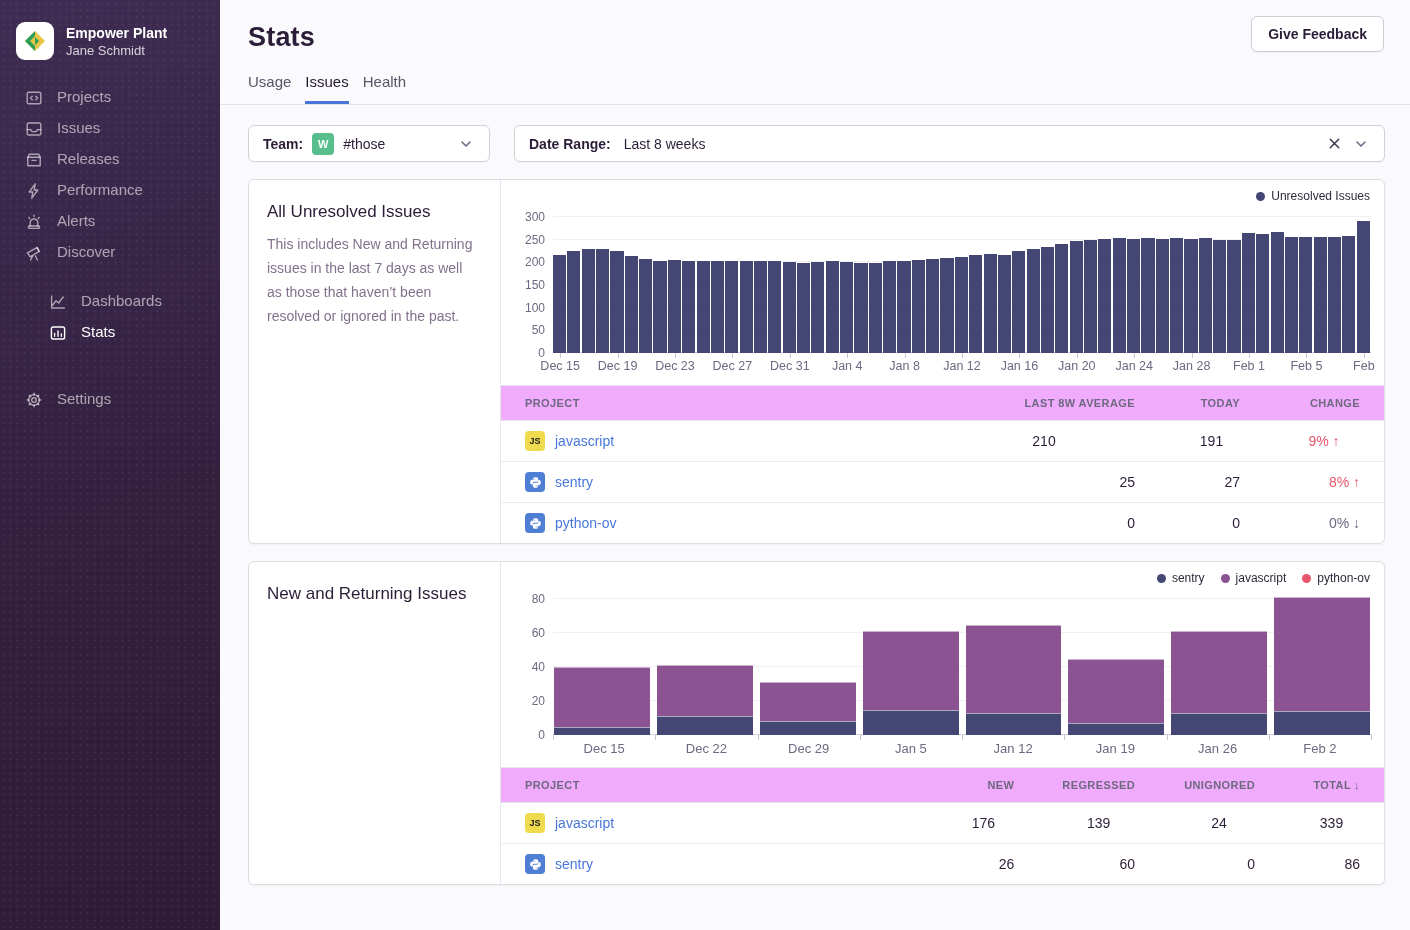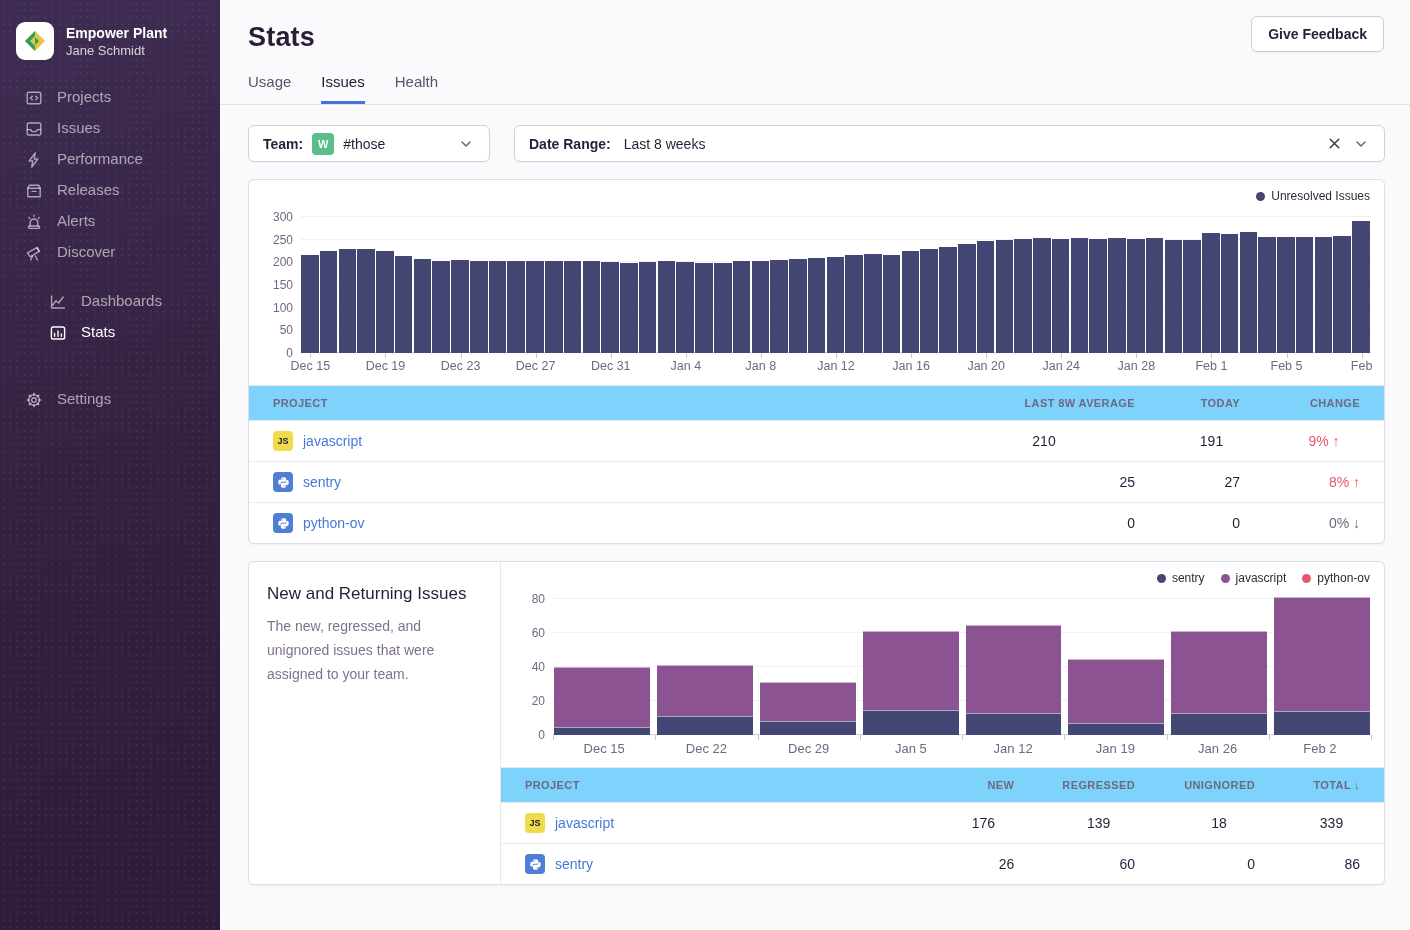--- a/index.html
+++ b/index.html
@@ -45,21 +45,21 @@
   
   .main { flex: 1; display: flex; flex-direction: column; min-width: 0; }
   .page-header { position: relative; padding: 22px 32px 0 28px; border-bottom: 1px solid #E3E0E7; background: #FAF9FB; }
   .page-header h1 { font-size: 27px; letter-spacing: 0.2px; color: #2B1D38; font-weight: bold; }
   .feedback-btn {
     position: absolute; top: 16px; right: 26px;
     background: #fff; border: 1px solid #D2CCD9; border-radius: 6px;
     padding: 9px 16px; font-size: 14px; font-weight: bold; color: #2B1D38;
     font-family: inherit; cursor: pointer; box-shadow: 0 1px 1px rgba(40,20,60,0.04);
   }
-  .tabs { display: flex; gap: 30px; margin-top: 20px; }
+  .tabs { display: flex; gap: 14px; margin-top: 20px; }
   .tab { font-size: 15px; color: #5B5468; padding-bottom: 11px; cursor: pointer; border-bottom: 3px solid transparent; }
   .tab.active { color: #231A30; font-weight: 400; }
 
   .content { padding: 20px 25px 0 28px; }
 
   
   .filters { display: flex; gap: 24px; }
   .filter {
     background: #fff; border: 1px solid #D4CFDB; border-radius: 6px;
     height: 37px; display: flex; align-items: center; padding: 0 14px; gap: 9px;
@@ -101,21 +101,21 @@
   .xtick { position: absolute; top: 136px; width: 1px; height: 5px; background: #C9C5D2; }
   .xaxis { position: relative; height: 26px; margin-left: 42px; }
   .xlabel { position: absolute; top: 6px; transform: translateX(-50%); font-size: 12.5px; color: #6E6880; white-space: nowrap; }
   .stack-wrap { position: absolute; inset: 0; display: flex; align-items: flex-end; gap: 7px; padding: 0 1px; }
   .stack-bar { flex: 1; display: flex; flex-direction: column-reverse; }
   .seg { width: 100%; border-top: 1px solid rgba(255,255,255,0.55); }
 
   
   table { width: 100%; border-collapse: collapse; font-size: 14px; margin-top: 6px; }
   thead th {
-    background: #7dd3fc; border-top: 1px solid #E7E6EC; border-bottom: 1px solid #E7E6EC;
+    background: #f0abfc; border-top: 1px solid #E7E6EC; border-bottom: 1px solid #E7E6EC;
     font-size: 11px; letter-spacing: 0.4px; color: #6E6880; font-weight: bold;
     padding: 11px 24px; text-align: right; white-space: nowrap;
   }
   thead th:first-child { text-align: left; }
   tbody td { padding: 10px 24px; border-top: 1px solid #EDEBF0; text-align: right; color: #2B1D38; }
   tbody tr:first-child td { border-top: none; text-align: center; }
   tbody td:first-child { text-align: left; }
   .proj-cell { display: flex; align-items: center; gap: 10px; }
   .proj-avatar {
     width: 20px; height: 20px; border-radius: 4px; flex-shrink: 0;
@@ -160,34 +160,34 @@
           <span class="nav-icon">
             <svg width="18" height="18" viewBox="0 0 18 18" fill="none" stroke="currentColor" stroke-width="1.4" stroke-linecap="round" stroke-linejoin="round">
               <rect x="2.2" y="3" width="13.6" height="12" rx="1.6"></rect>
               <path d="M2.2 9.6h3.4l1.4 2h4l1.4-2h3.4"></path>
             </svg>
           </span>
           <span class="nav-label">Issues</span>
         </div>
         <div class="nav-item">
           <span class="nav-icon">
+            <svg width="18" height="18" viewBox="0 0 18 18" fill="none" stroke="currentColor" stroke-width="1.4" stroke-linecap="round" stroke-linejoin="round">
+              <path d="M2.8 6.2h12.4v8.6H2.8z"></path>
+              <path d="M2.8 6.2l1.6-3h9.2l1.6 3M7 9.4h4"></path>
+            </svg>
+          </span>
+          <span class="nav-label">Releases</span>
+        </div>
+        <div class="nav-item">
+          <span class="nav-icon">
             <svg width="18" height="18" viewBox="0 0 18 18" fill="none" stroke="currentColor" stroke-width="1.4" stroke-linejoin="round">
               <path d="M10.2 1.8 4.2 10h3.6l-1 6.2 6-8.2h-3.6z"></path>
             </svg>
           </span>
           <span class="nav-label">Performance</span>
-        </div>
-        <div class="nav-item">
-          <span class="nav-icon">
-            <svg width="18" height="18" viewBox="0 0 18 18" fill="none" stroke="currentColor" stroke-width="1.4" stroke-linecap="round" stroke-linejoin="round">
-              <path d="M2.8 6.2h12.4v8.6H2.8z"></path>
-              <path d="M2.8 6.2l1.6-3h9.2l1.6 3M7 9.4h4"></path>
-            </svg>
-          </span>
-          <span class="nav-label">Releases</span>
         </div>
         <div class="nav-item">
           <span class="nav-icon">
             <svg width="18" height="18" viewBox="0 0 18 18" fill="none" stroke="currentColor" stroke-width="1.4" stroke-linecap="round" stroke-linejoin="round">
               <path d="M5.2 13v-3.2a3.8 3.8 0 0 1 7.6 0V13"></path>
               <rect x="3.4" y="13" width="11.2" height="2.4" rx="1"></rect>
               <path d="M9 2.2v1.4M3.8 4.4l1 1M14.2 4.4l-1 1"></path>
             </svg>
           </span>
           <span class="nav-label">Alerts</span>
@@ -269,20 +269,24 @@
           </span>
           <span class="icon-btn">
             <svg width="14" height="14" viewBox="0 0 14 14">
                 <path d="M3 5l4 4 4-4" fill="none" stroke="#6E6880" stroke-width="1.6" stroke-linecap="round" stroke-linejoin="round"></path>
               </svg>
           </span>
         </div>
       </div>
 
       <div class="card">
+        <div class="card-left">
+          <h2>All Unresolved Issues</h2>
+          <p>This includes New and Returning issues in the last 7 days as well as those that haven’t been resolved or ignored in the past.</p>
+        </div>
         <div class="card-right">
           <div class="chart" id="chart-0">
               <div class="chart-legend">
                 <span class="legend-item">
                   <span class="legend-dot" style="background: rgb(68, 70, 116);"></span>
                   <span class="legend-label">Unresolved Issues</span>
                 </span>
               </div>
               <div class="chart-plot">
                 <div class="gridline zero" style="bottom: 0px;"></div>
@@ -444,21 +448,20 @@
                   <td><span class="change-neutral">0% ↓</span></td>
                 </tr>
               </tbody>
             </table>
         </div>
       </div>
 
       <div class="card">
         <div class="card-left">
           <h2>New and Returning Issues</h2>
-          <p>The new, regressed, and unignored issues that were assigned to your team.</p>
         </div>
         <div class="card-right">
           <div class="chart" id="chart-1">
               <div class="chart-legend">
                 <span class="legend-item">
                   <span class="legend-dot" style="background: rgb(68, 70, 116);"></span>
                   <span class="legend-label">sentry</span>
                 </span>
                 <span class="legend-item">
                   <span class="legend-dot" style="background: rgb(140, 83, 147);"></span>
@@ -548,21 +551,21 @@
               <tbody>
                 <tr>
                   <td>
                     <div class="proj-cell">
                       <span class="proj-avatar" style="background: rgb(240, 219, 79); color: rgb(27, 27, 27);">JS</span>
                       <a class="proj-link" style="color: rgb(72, 119, 217);">javascript</a>
                     </div>
                   </td>
                   <td>176</td>
                   <td>139</td>
-                  <td>18</td>
+                  <td>24</td>
                   <td>339</td>
                 </tr>
                 <tr>
                   <td>
                     <div class="proj-cell">
                       <span class="proj-avatar" style="background: rgb(79, 127, 212);">
                         <svg width="13" height="13" viewBox="0 0 16 16" fill="#fff">
                           <path d="M8 1.5c-3.1 0-2.9 1.35-2.9 1.35v1.4h3v.4H3.7S1.5 4.5 1.5 7.6s1.9 3 1.9 3h1.15V9.1s-.08-1.9 1.87-1.9h3.1s1.73 0 1.73-1.67V3.1S11.5 1.5 8 1.5zM6.34 2.4a.55.55 0 1 1 0 1.1.55.55 0 0 1 0-1.1z"></path>
                           <path d="M8 14.5c3.1 0 2.9-1.35 2.9-1.35v-1.4h-3v-.4h4.4s2.2-.25 2.2-3.35-1.9-3-1.9-3h-1.15v1.5s.08 1.9-1.87 1.9h-3.1s-1.73 0-1.73 1.67v2.33S4.5 14.5 8 14.5zm1.66-.9a.55.55 0 1 1 0-1.1.55.55 0 0 1 0 1.1z"></path>
                         </svg>

